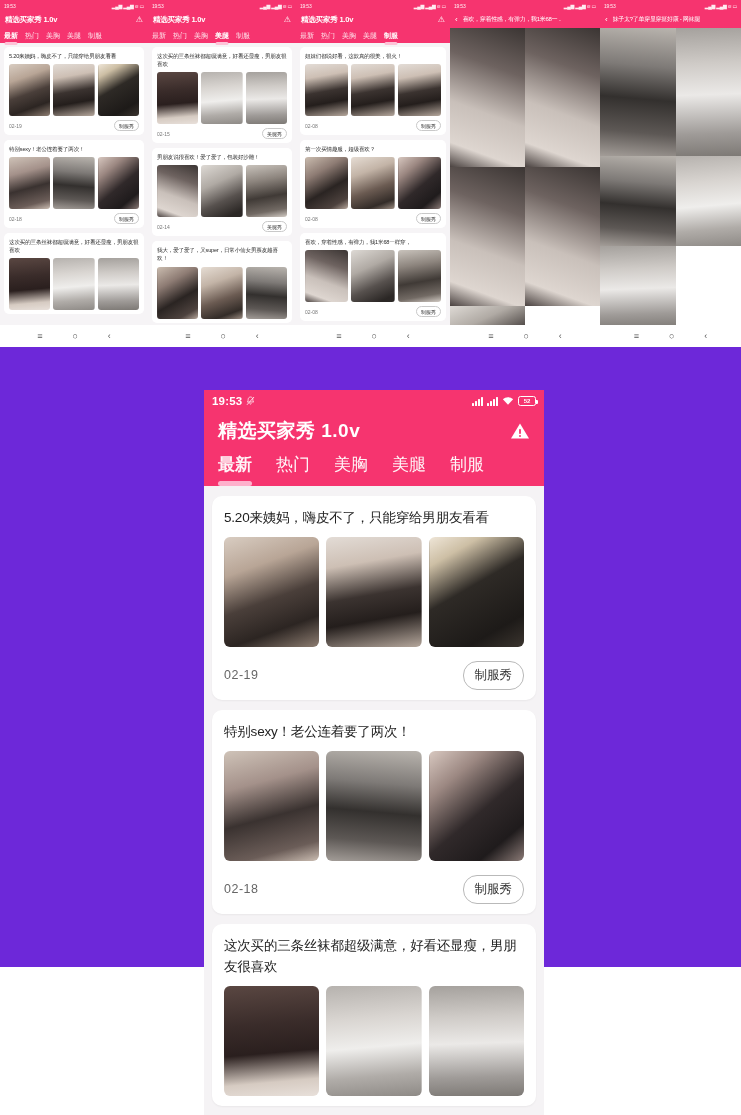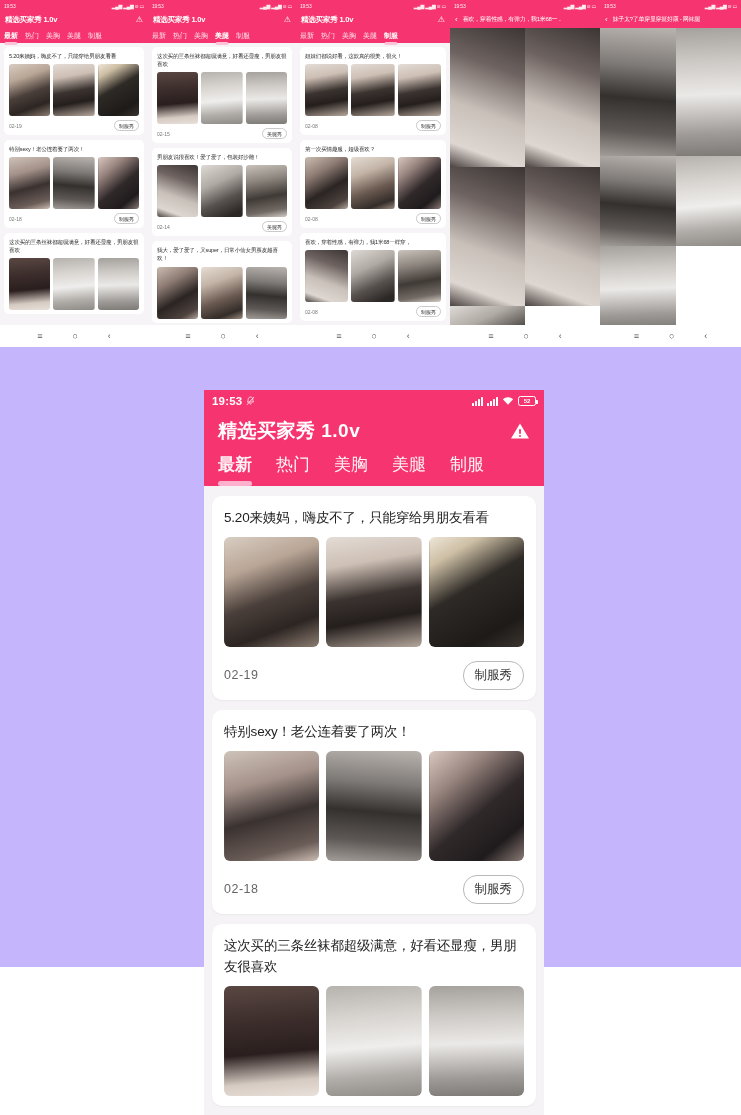--- a/index.html
+++ b/index.html
@@ -2,21 +2,21 @@
 <html><head>
 <meta charset="utf-8">
 <style>
   * { box-sizing: border-box; margin: 0; padding: 0; }
   html, body {
     width: 741px; height: 1115px;
     background: #ffffff;
     font-family: "Liberation Sans", "DejaVu Sans", sans-serif;
     overflow: hidden;
   }
-  .page { position: relative; width: 741px; height: 967px; background:#c4b5fd; }
+  .page { position: relative; width: 741px; height: 967px; background:#6d28d9; }
 
   
   .strip { position: absolute; left:0; top:0; width:741px; height:347px; display:flex; background:#fff; }
   .mini { position: relative; height: 347px; background:#f7f5f7; overflow:hidden; flex: 0 0 auto; }
   .mini.w148 { width:148px; }
   .mini.w150 { width:148px; }
   .mini.w155 { width:154px; }
   .mini.w151 { width:150px; }
   .mini.w141 { width:141px; }
 

